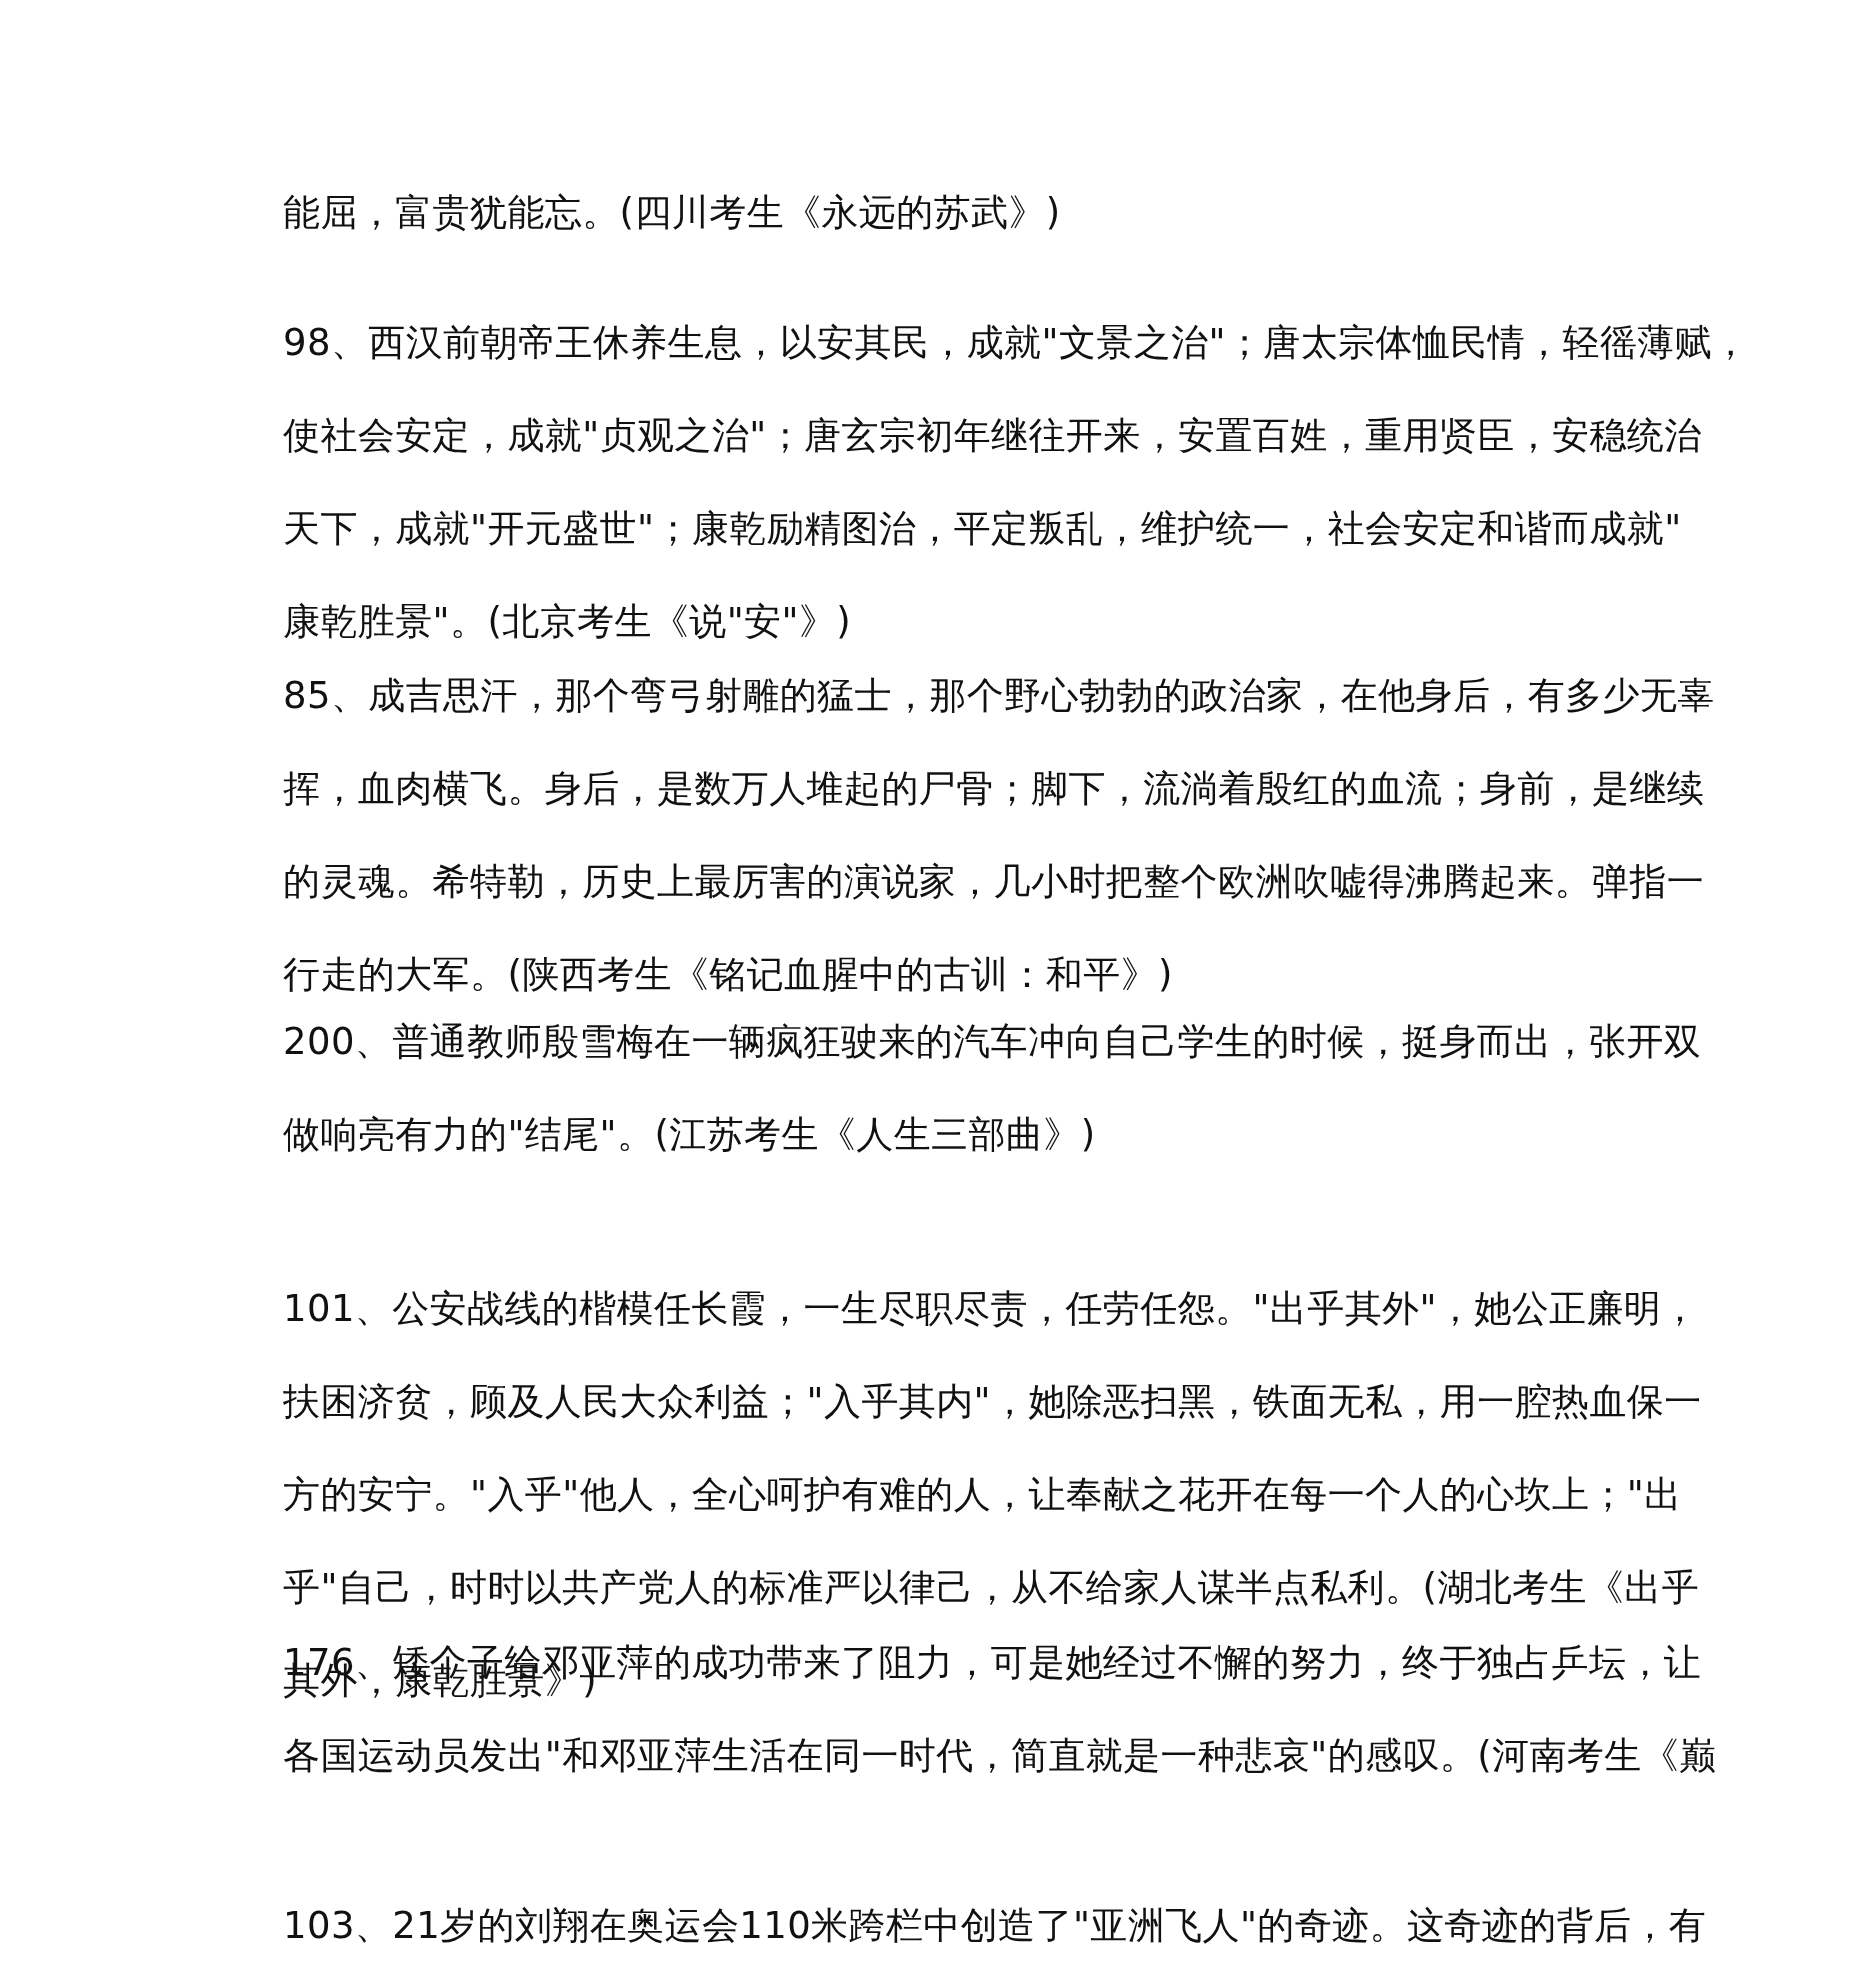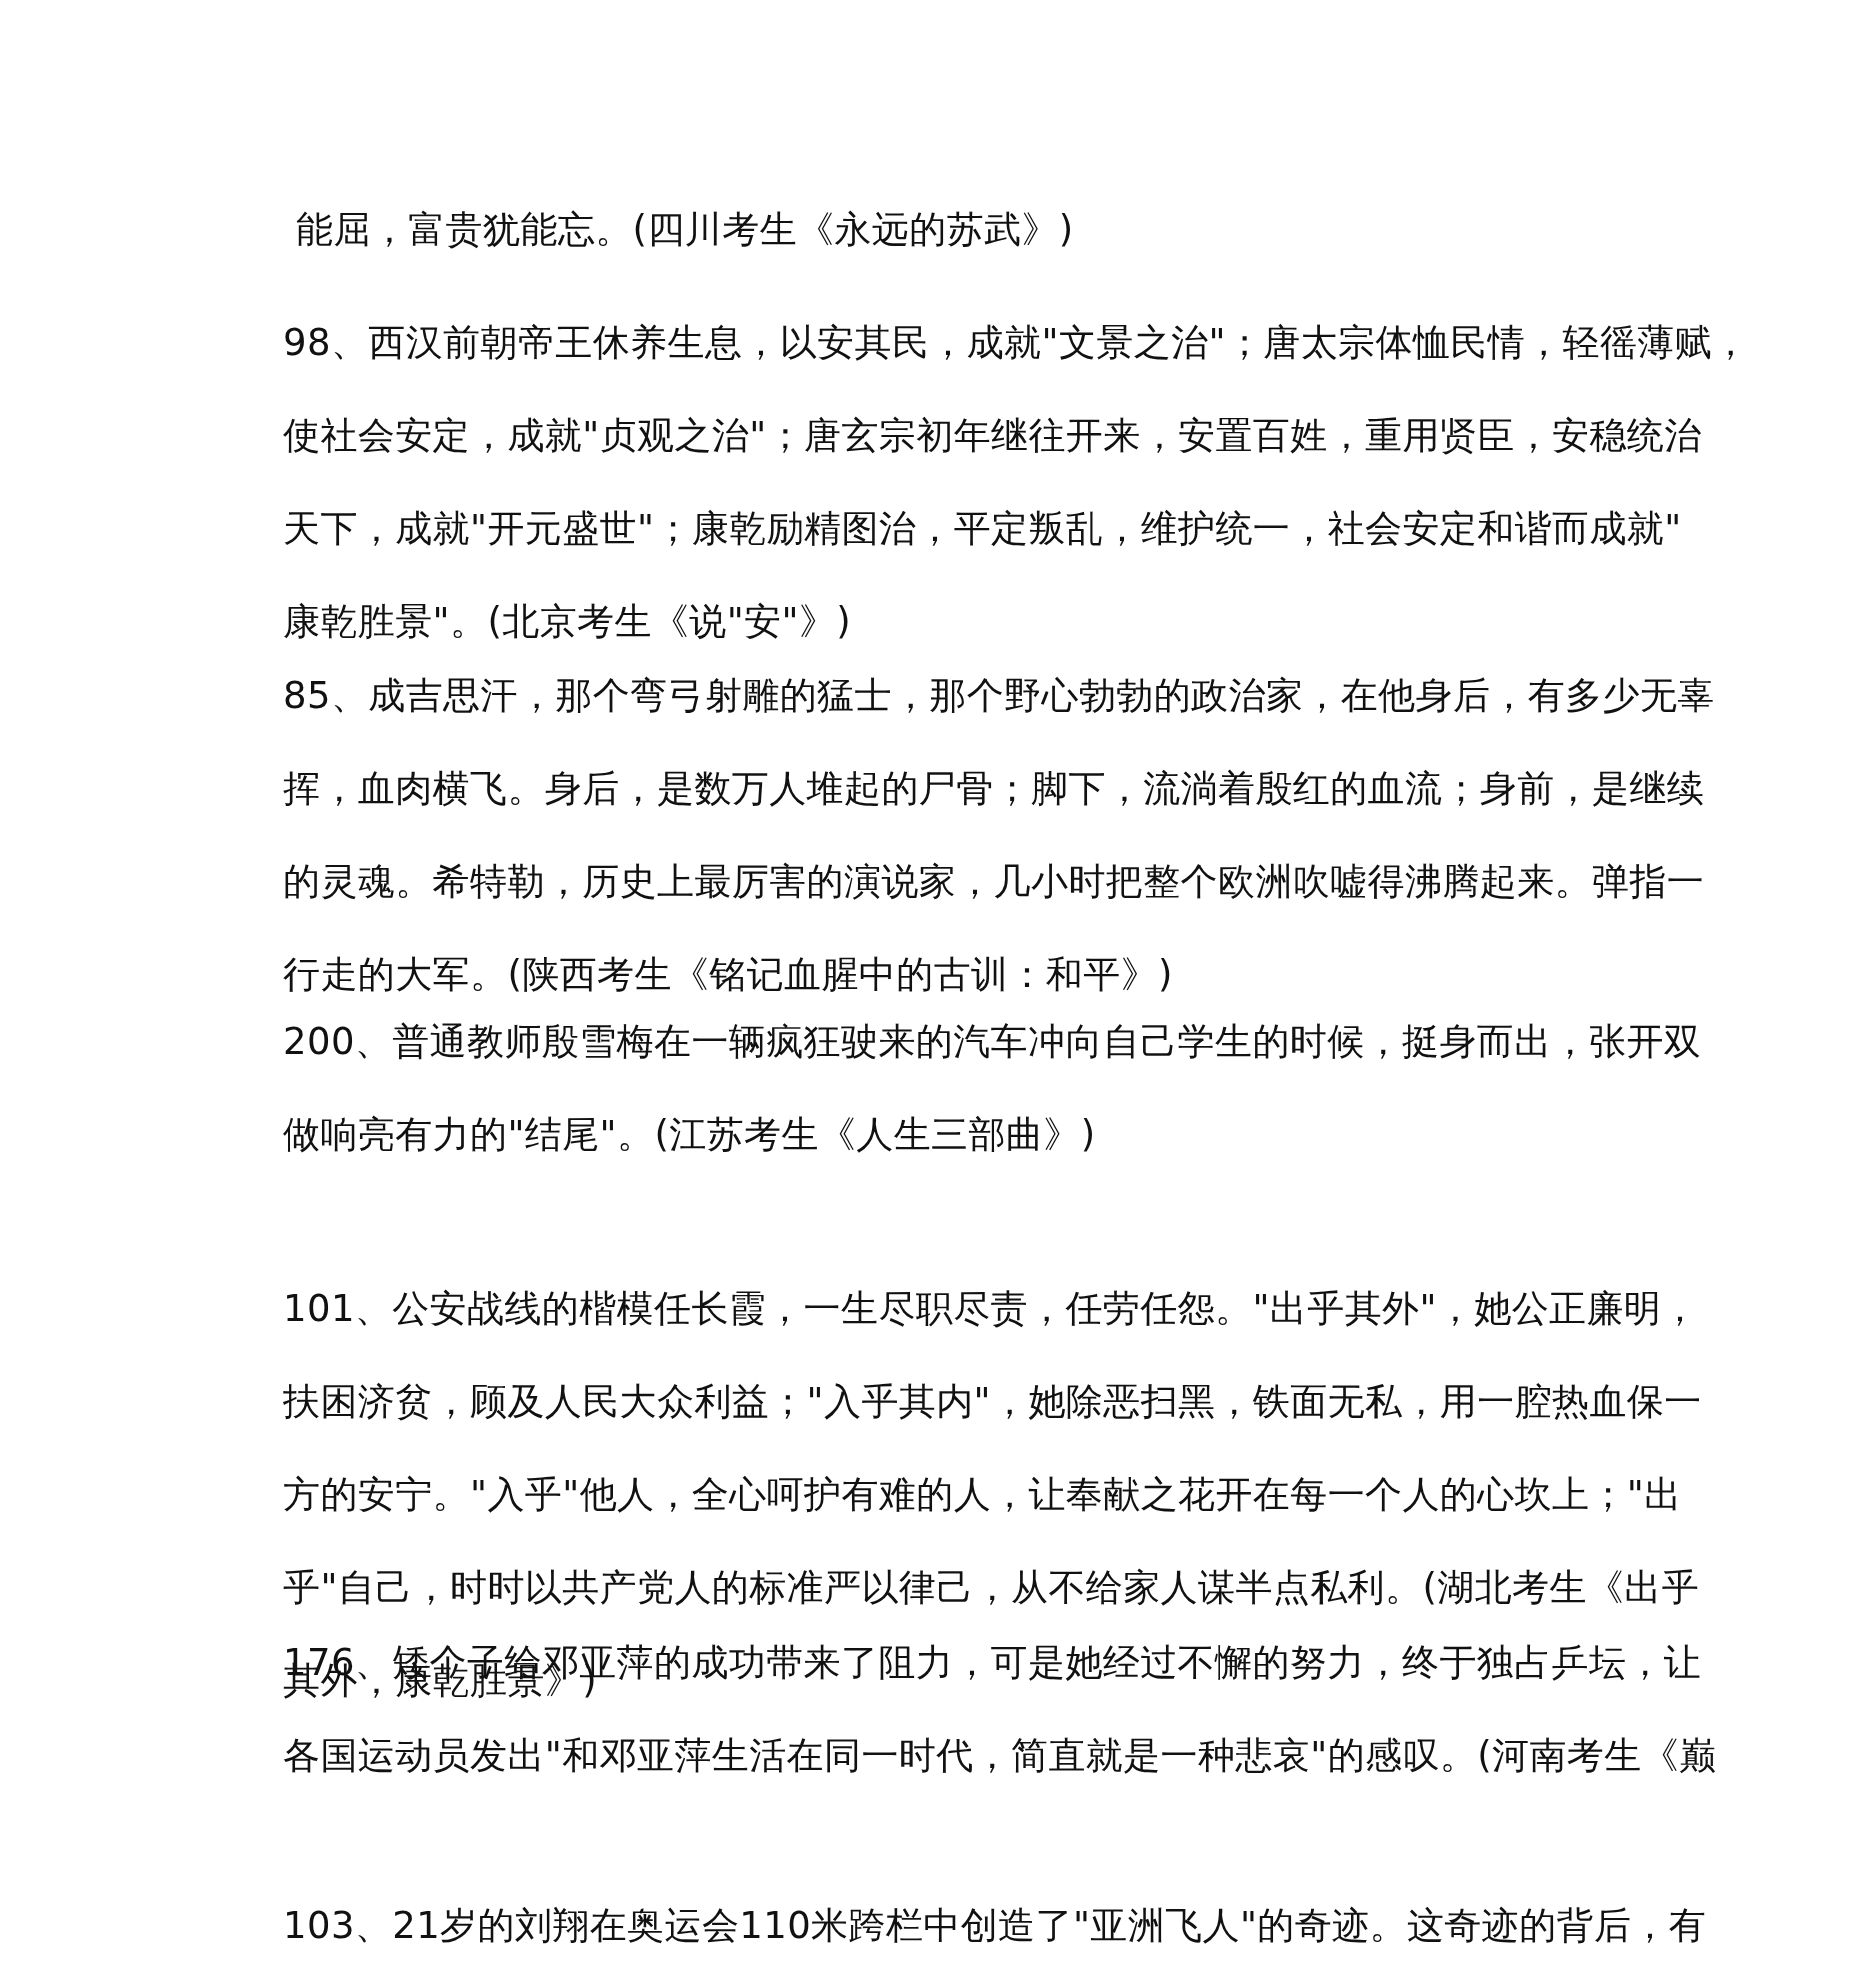--- a/index.html
+++ b/index.html
@@ -8,21 +8,21 @@
   .page { position: absolute; left: 283px; top: 0; width: 1313px; }
   .para { position: absolute; left: 0; width: 1313px; }
   .line { height: 93px; line-height: 93px; font-size: 37px; white-space: nowrap;
           letter-spacing: 0.4px; text-align: justify; text-align-last: left; }
   .line.full { text-align-last: justify; }
 </style>
 </head>
 <body>
 
 <div class="page" id="page">
-    <div class="para" style="top: 183px; margin-left: 13px;">
+    <div class="para" style="top: 166px;">
       <div class="line">能屈，富贵犹能忘。(四川考生《永远的苏武》)</div>
     </div>
     <div class="para" style="top: 296px;">
       <div class="line full">98、西汉前朝帝王休养生息，以安其民，成就"文景之治"；唐太宗体恤民情，轻徭薄赋，</div>
       <div class="line full">使社会安定，成就"贞观之治"；唐玄宗初年继往开来，安置百姓，重用贤臣，安稳统治</div>
       <div class="line full">天下，成就"开元盛世"；康乾励精图治，平定叛乱，维护统一，社会安定和谐而成就"</div>
       <div class="line">康乾胜景"。(北京考生《说"安"》)</div>
     </div>
     <div class="para" style="top: 649px;">
       <div class="line full">85、成吉思汗，那个弯弓射雕的猛士，那个野心勃勃的政治家，在他身后，有多少无辜</div>

